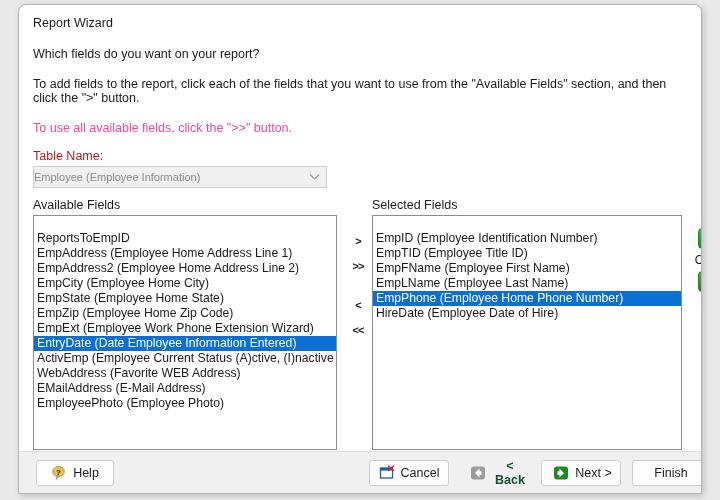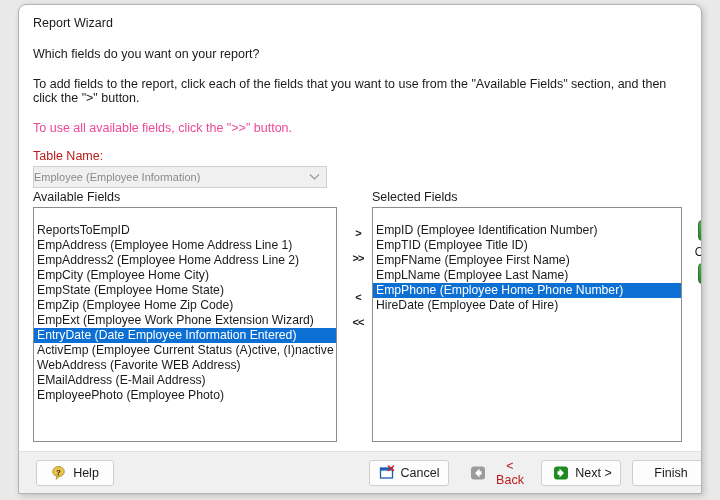--- a/index.html
+++ b/index.html
@@ -80,21 +80,21 @@
     width: 24px;
     height: 20px;
     display: flex;
     align-items: center;
     justify-content: center;
   }
   .combo-arrow svg { display:block; }
 
   .lists-row {
     position: relative;
-    margin-top: 2px;
+    margin-top: 10px;
     height: 250px;
   }
   .list-label {
     font-size: 12.5px;
     color: #1b1b1b;
     margin-bottom: 3px;
   }
   .listbox {
     border: 1px solid #8d8d8d;
     background: #ffffff;
@@ -194,21 +194,22 @@
     align-items: center;
     justify-content: center;
     gap: 6px;
     font-size: 12.5px;
     color: #1b1b1b;
     font-family: "Liberation Sans", sans-serif;
   }
   .btn.flat {
     background: #f0f0f0;
     border-color: transparent;
-    color: #b91c1c;
+    color: #14532d;
+    font-weight: bold;
   }
   .btn-help  { left: 17px;  width: 78px; }
   .btn-cancel{ left: 350px; width: 80px; }
   .btn-back  { left: 444px; width: 72px; }
   .btn-next  { left: 522px; width: 80px; padding-left: 9px; }
   .btn-finish{ left: 613px; width: 78px; }
   .icon-slot { width: 16px; height: 16px; display:flex; align-items:center; justify-content:center; }
   .icon-slot svg { display: block; }
 </style>
 </head>

